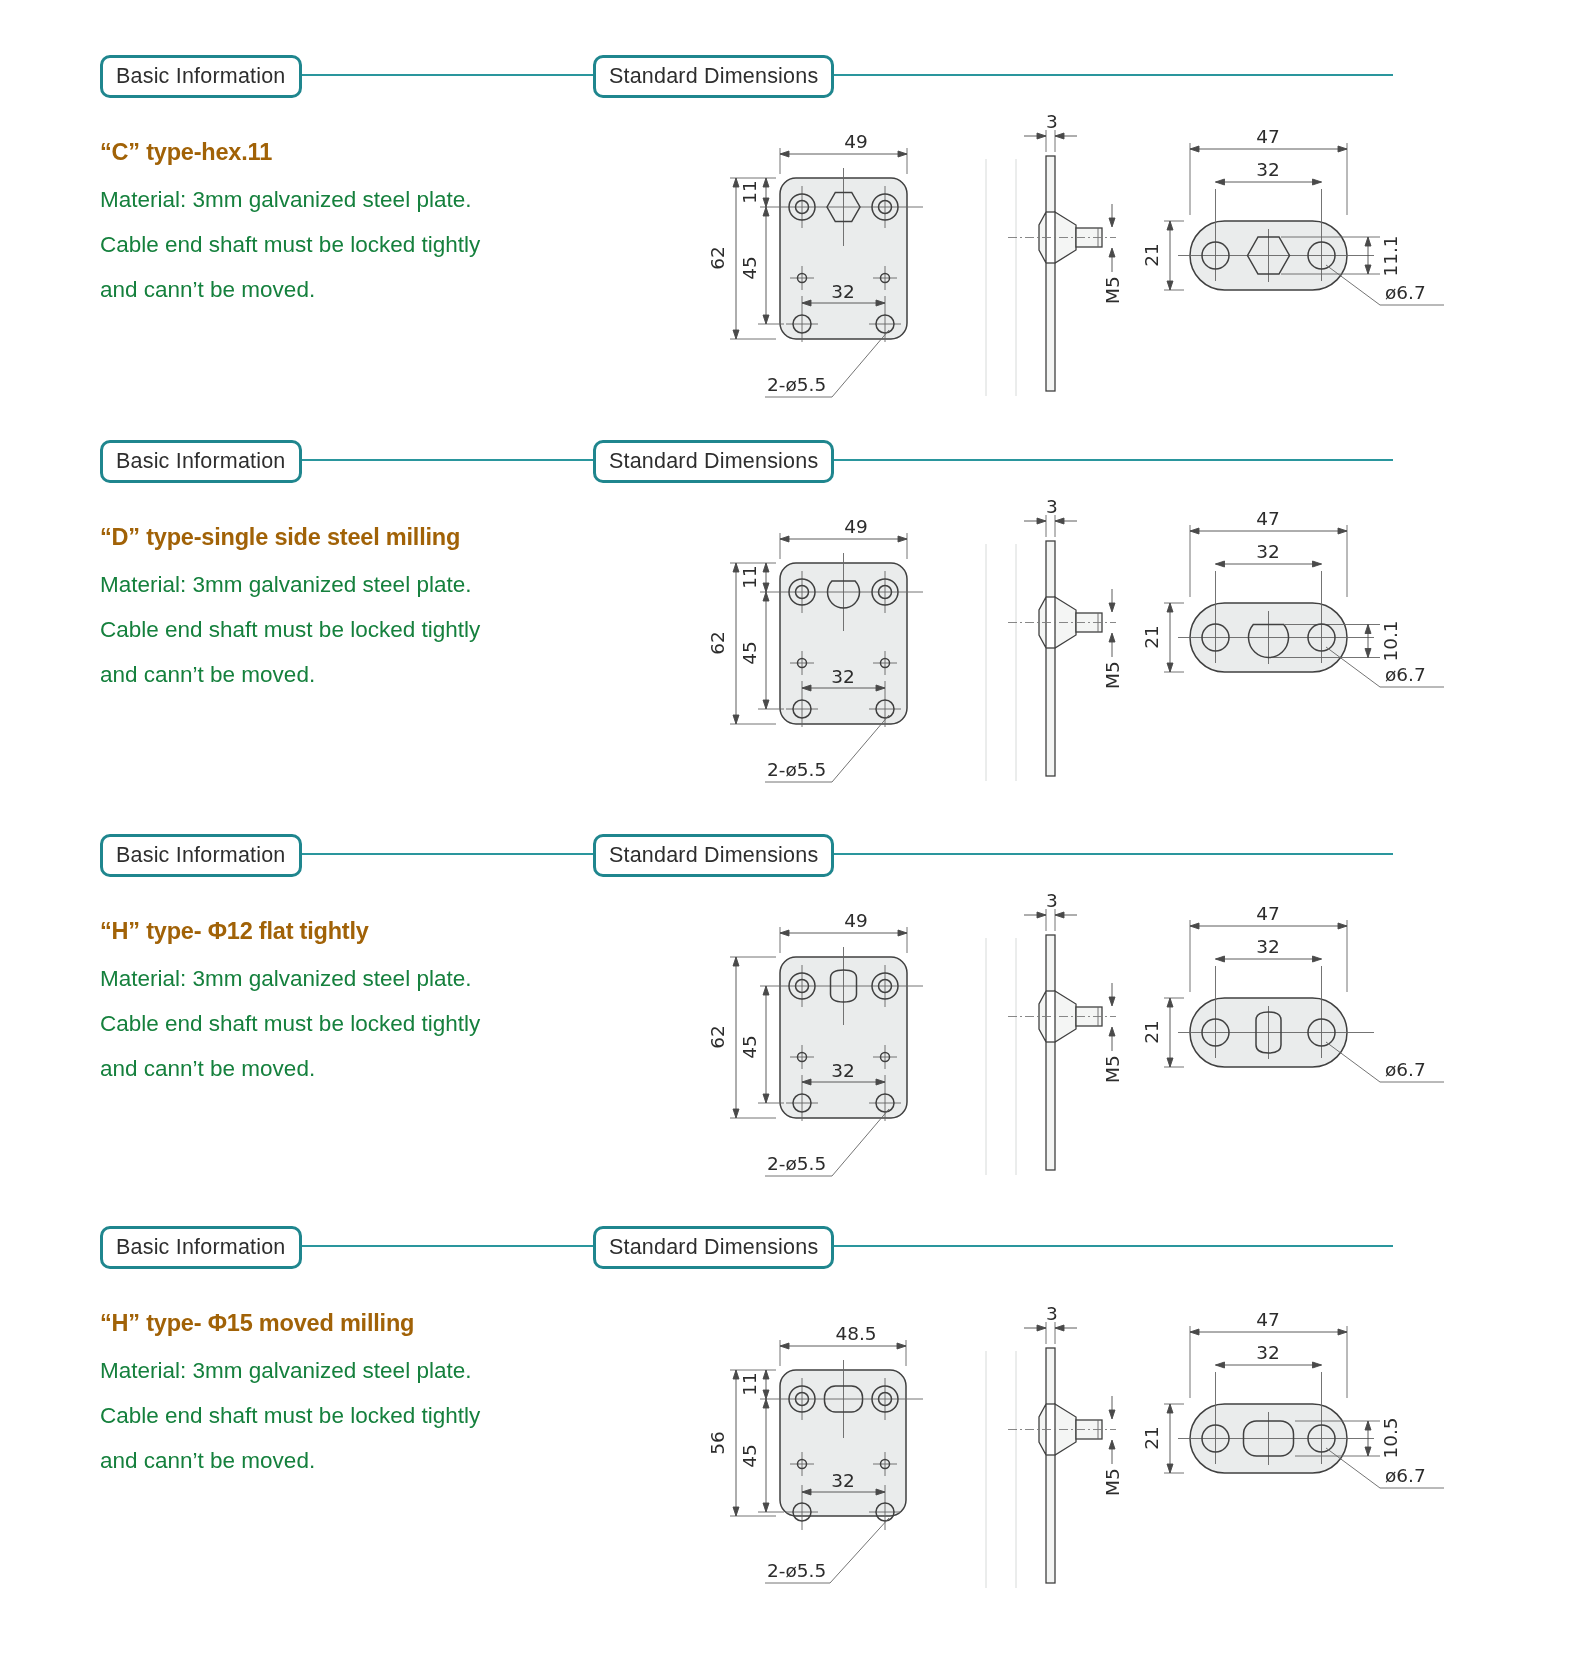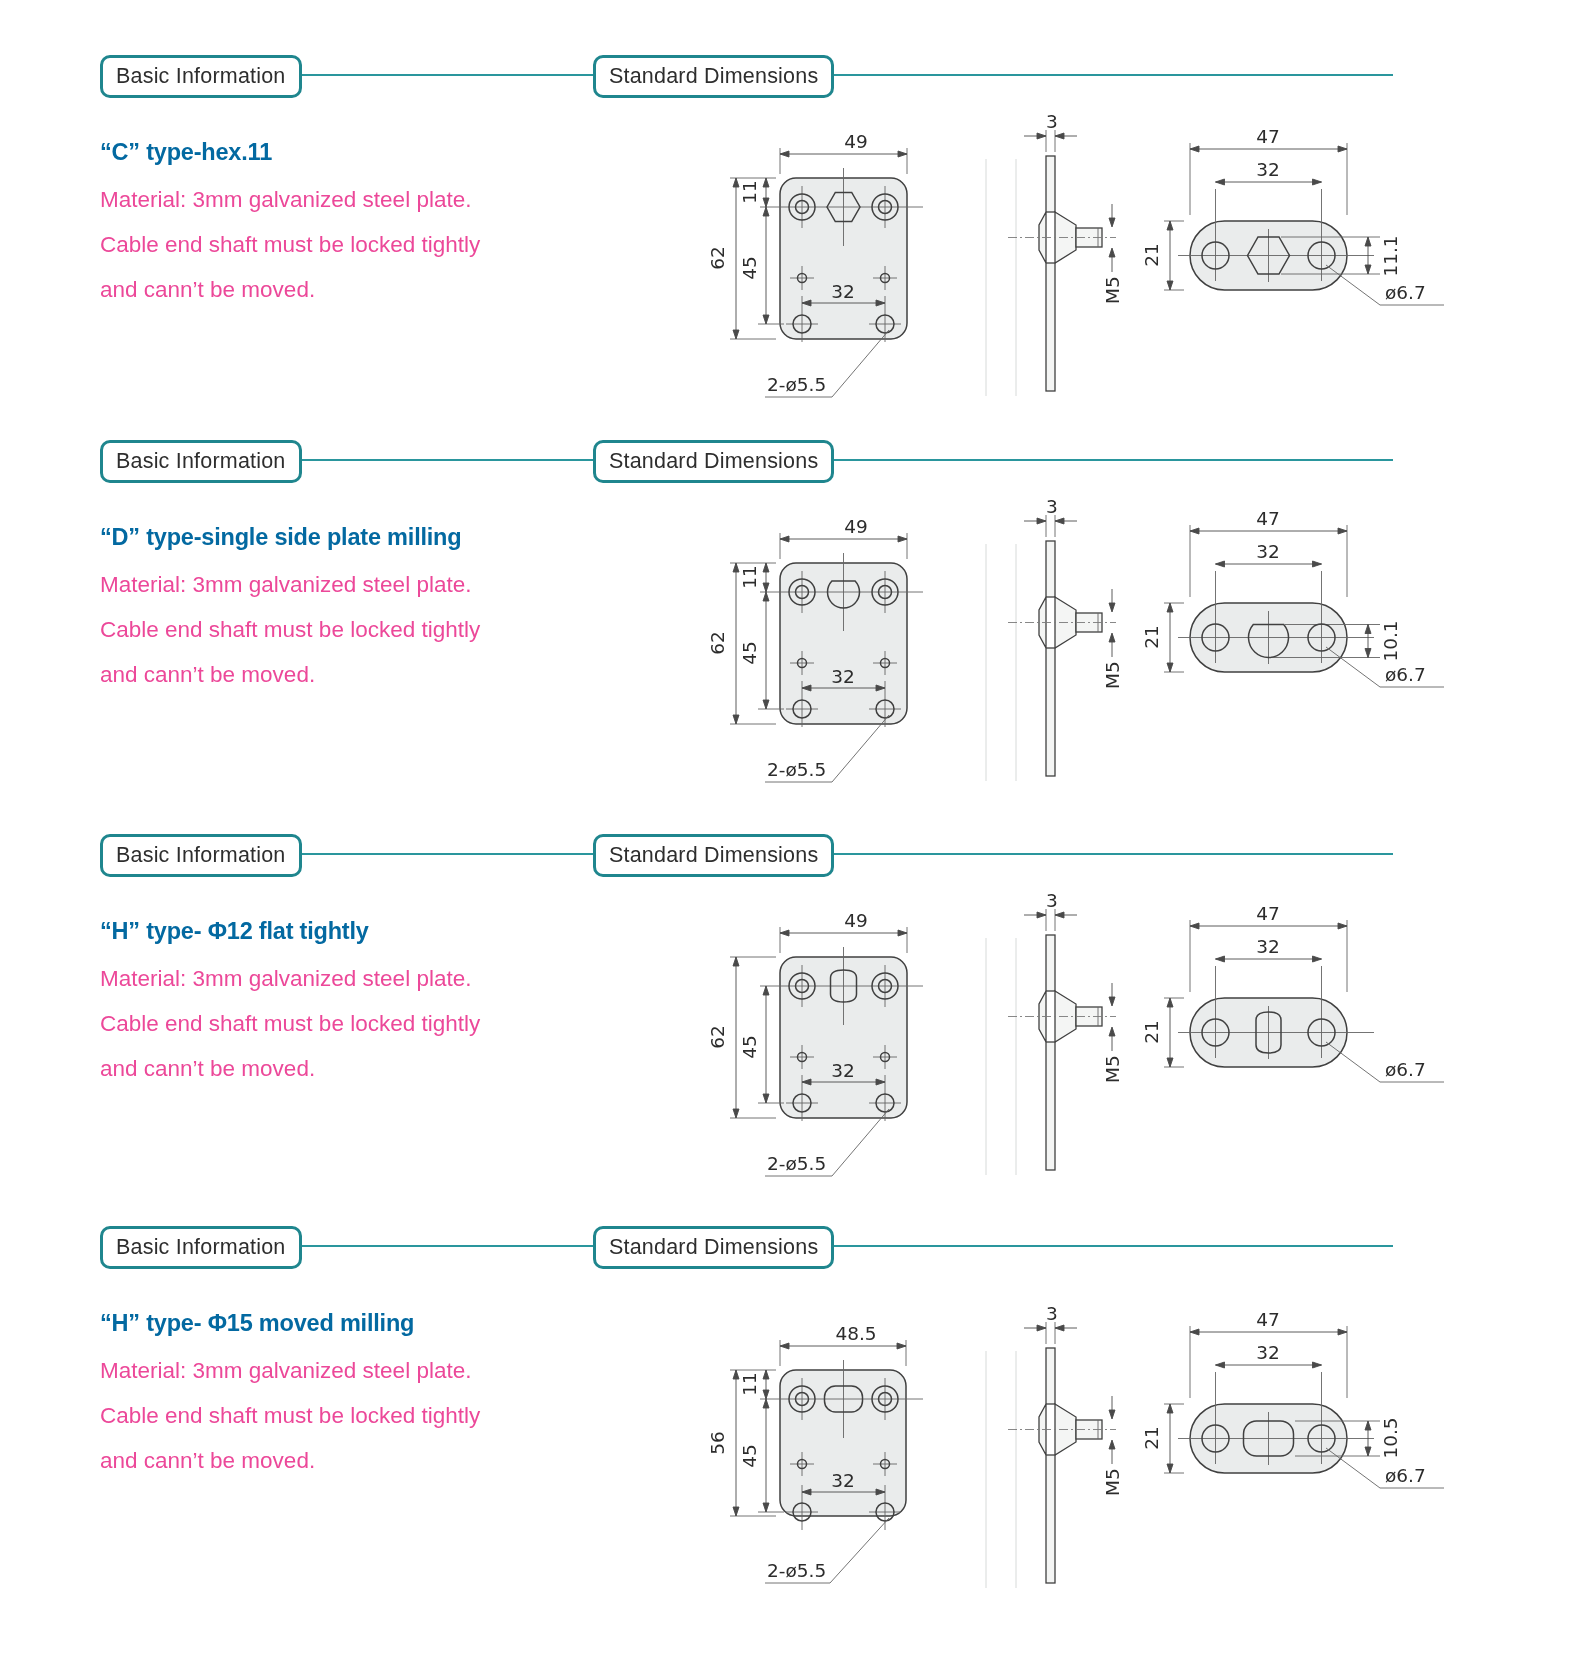--- a/index.html
+++ b/index.html
@@ -3,23 +3,23 @@
 <meta charset="utf-8">
 <style>
   html,body{margin:0;padding:0;background:#ffffff;}
   #page{position:relative;width:1445px;height:1668px;background:#fff;overflow:hidden;
         font-family:"Liberation Sans",sans-serif;text-decoration:underline;}
   .section{position:absolute;left:0;width:1587px;height:0;overflow:visible;}
   .hline{position:absolute;left:103px;top:19px;width:1290px;height:2px;background:#2a969d;}
   .badge{position:absolute;top:0;background:#fff;border:3px solid #1f868e;border-radius:10px;
          padding:4px 13px;font-size:21.5px;color:#2e2e2e;letter-spacing:0.2px;line-height:1.35;
          white-space:nowrap;}
-  .title{position:absolute;left:100px;top:84px;font-size:23.5px;font-weight:700;color:#0369a1;
+  .title{position:absolute;left:100px;top:84px;font-size:23.5px;font-weight:700;color:#a16207;
          letter-spacing:-0.2px;}
-  .desc{position:absolute;left:100px;top:122px;font-size:22.5px;color:#ec4899;line-height:45px;}
+  .desc{position:absolute;left:100px;top:122px;font-size:22.5px;color:#15803d;line-height:45px;}
   .draw{position:absolute;}
   .plate{fill:#eaecec;stroke:#404040;stroke-width:1.5;}
   .part{fill:none;stroke:#404040;stroke-width:1.5;}
   .fillp{fill:#f4f5f4;stroke:#404040;stroke-width:1.3;}
   .cl{fill:none;stroke:#646464;stroke-width:0.9;}
   .faint{fill:none;stroke:#d7dad9;stroke-width:1;}
   .dash{fill:none;stroke:#7b7b7b;stroke-width:0.9;stroke-dasharray:9 3 2 3;}
   .dim{fill:#4a4a4a;stroke:#4a4a4a;stroke-width:0.9;}
   .dt{font-family:"DejaVu Sans",sans-serif;font-size:18.5px;fill:#2c2c2c;}
 </style>
@@ -96,21 +96,21 @@
       <text class="dt" x="285" y="153" text-anchor="middle" transform="rotate(-90 285 153)">11.1</text>
       <path class="cl" d="M214,162 L268,202 H332"></path>
       <text class="dt" x="273" y="196">ø6.7</text>
     </svg>
   </div>
 
   <div class="section" style="top:440px">
     <div class="hline"></div>
     <div class="badge" style="left:100px">Basic Information</div>
     <div class="badge" style="left:593px">Standard Dimensions</div>
-    <div class="title">“D” type-single side plate milling</div>
+    <div class="title">“D” type-single side steel milling</div>
     <div class="desc">
       <div>Material: 3mm galvanized steel plate.</div>
       <div>Cable end shaft must be locked tightly</div>
       <div>and cann’t be moved.</div>
     </div>
 
     <svg class="draw" style="left:660px;top:55px" width="340" height="310" viewBox="0 0 340 310">
       <rect class="plate" x="120" y="68" width="127" height="161" rx="16"></rect>
       <path class="cl" d="M183.5,58 V136 M100,97 H263 M142,76 V118 M225,76 V118 M130,168 H154 M213,168 H237 M142,156 V180 M225,156 V180 M126,214 H158 M209,214 H241 M142,186 V232 M225,186 V232 M98,214 H124 M120,64 V38 M247,64 V38 M116,68 H70 M116,229 H70"></path>
       <circle class="part" cx="142" cy="97" r="13"></circle>

